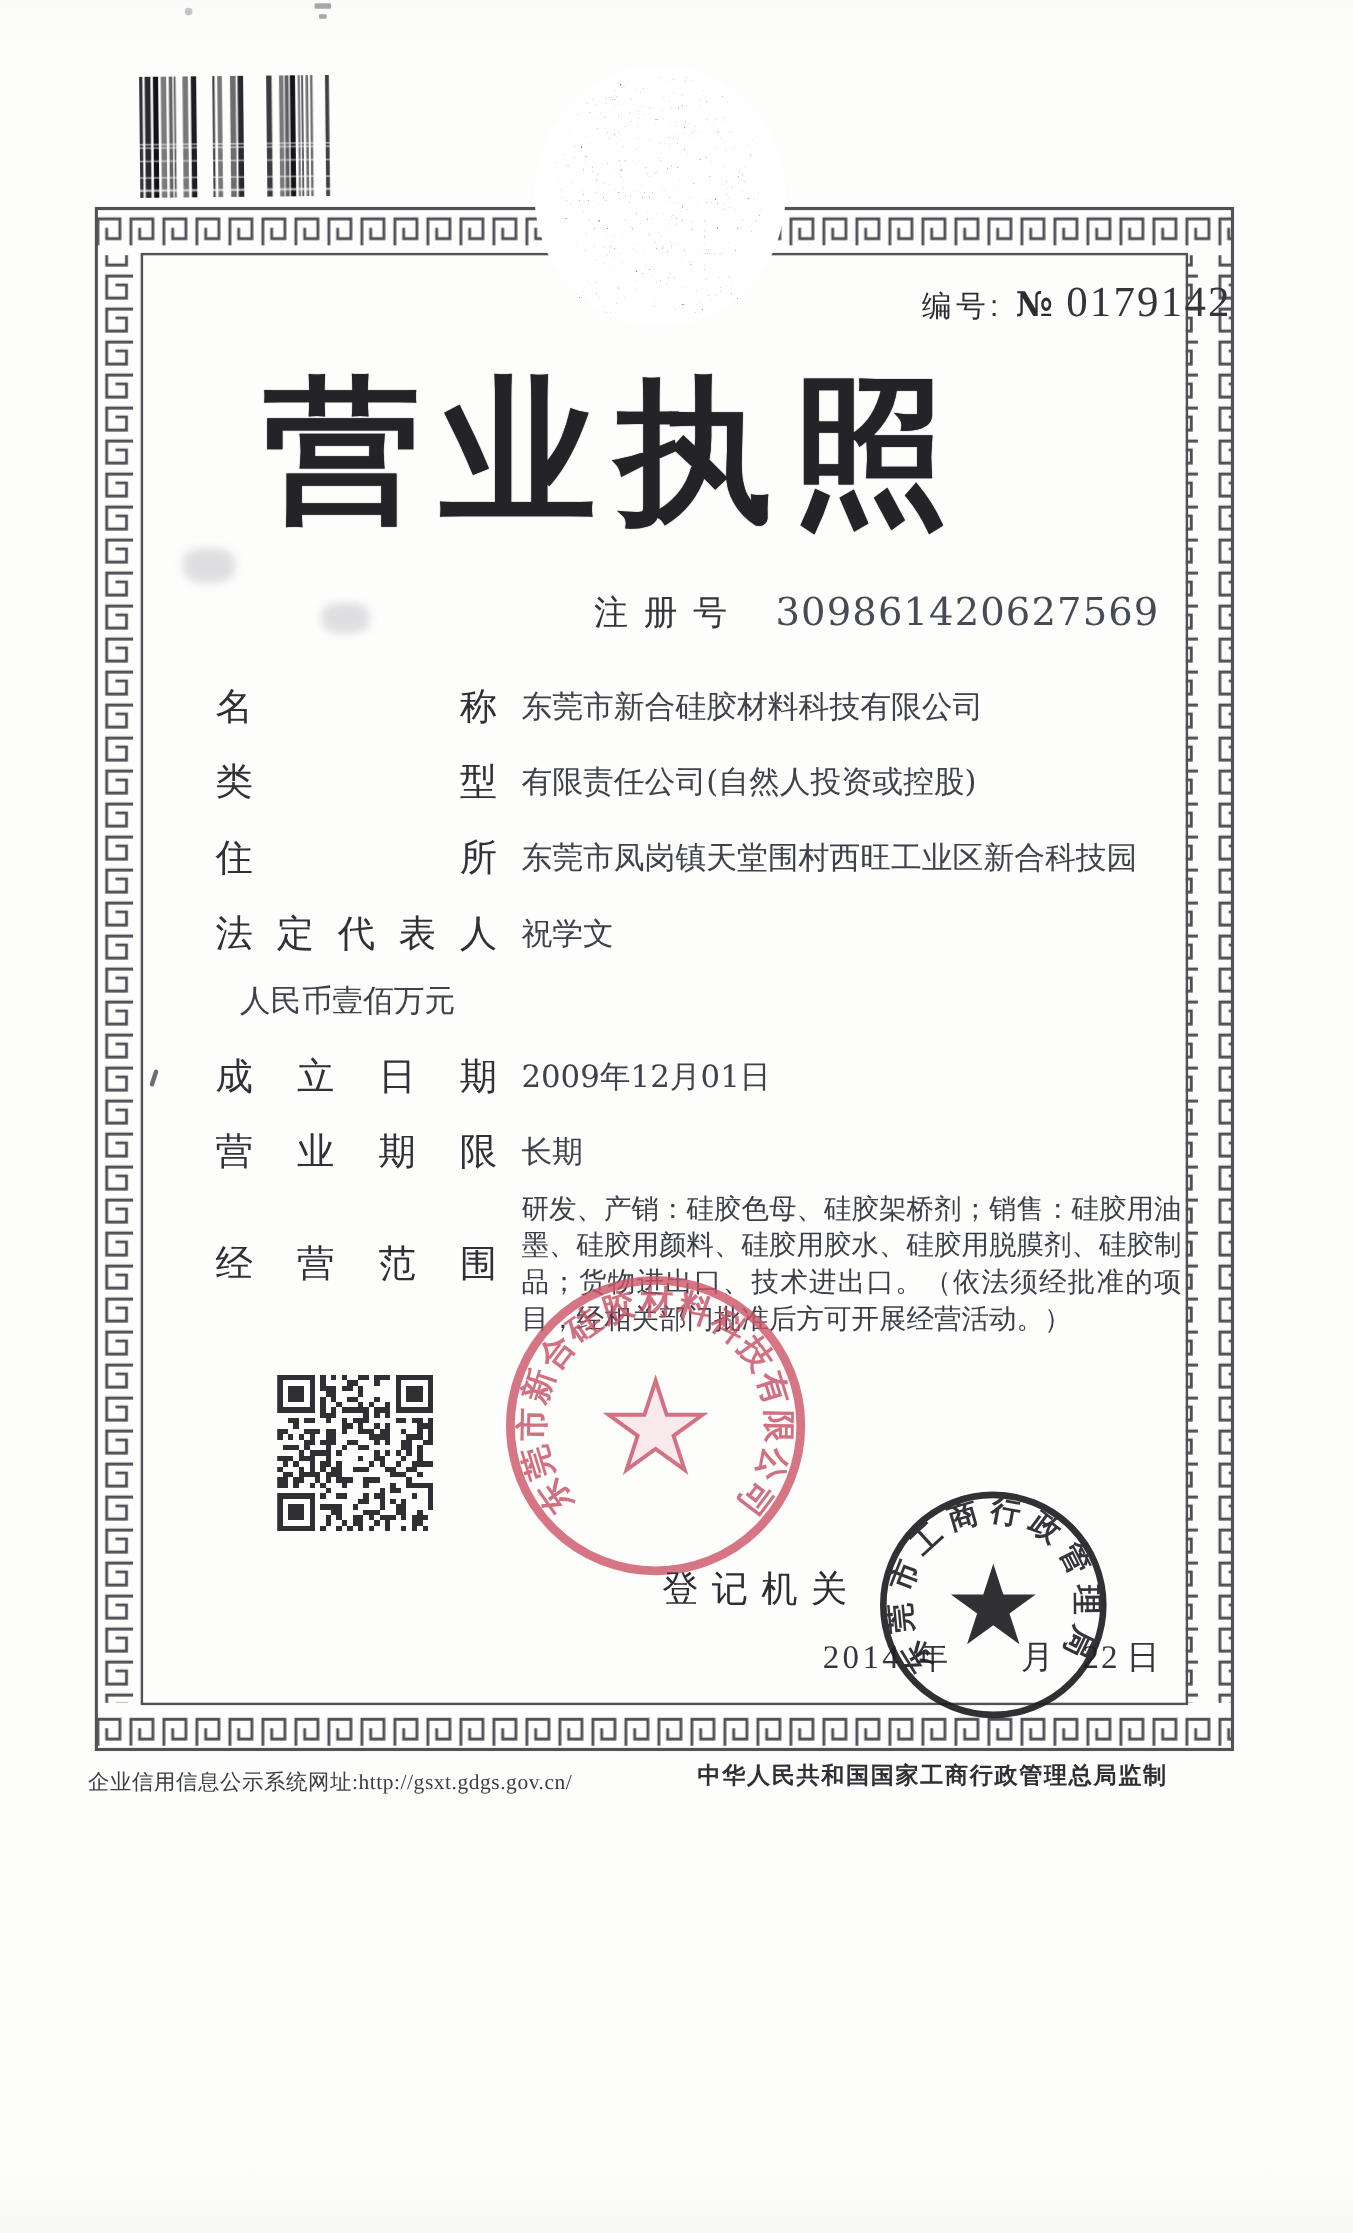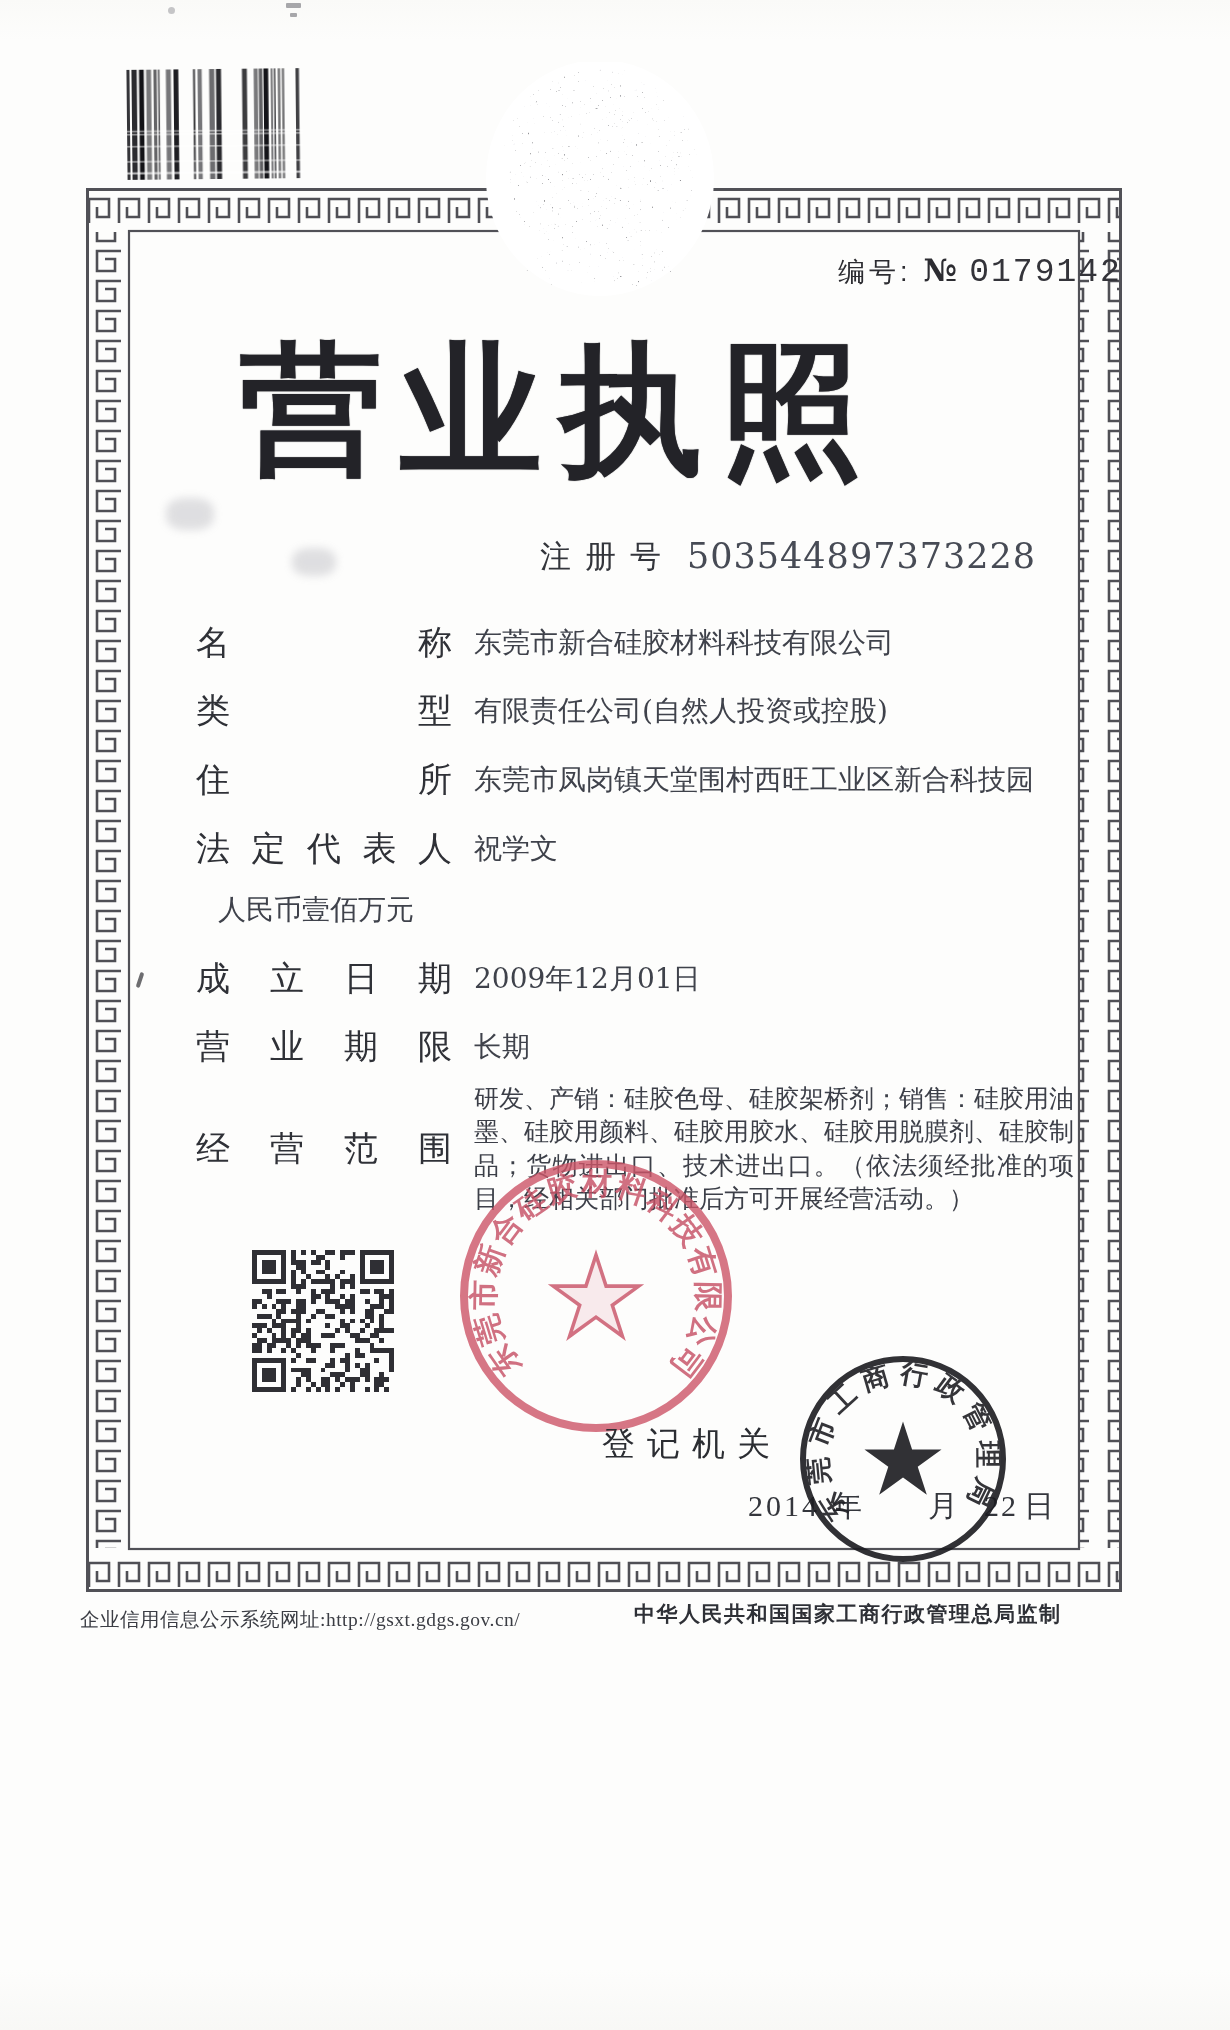--- a/index.html
+++ b/index.html
@@ -19,27 +19,27 @@
 
   .barcode{position:absolute;left:127px;top:69px;width:176px;height:110px;transform:rotate(-.6deg);filter:blur(.3px)}
   .barcode svg{width:100%;height:100%}
 
   .frame{position:absolute;left:86px;top:188px;opacity:.88}
   .emblem{position:absolute;left:486px;top:62px}
 
   .serial{position:absolute;left:838px;top:252px;display:flex;align-items:baseline;gap:12px;color:#2c2c31}
   .serial .lab{font-size:27px;letter-spacing:4px}
   .serial .no{font-size:31px;font-weight:bold;font-family:"DejaVu Serif","Liberation Serif",serif}
-  .serial .num{font-size:33px;font-family:Liberation Mono, monospace;letter-spacing:2px;color:#34343a}
+  .serial .num{font-size:39px;font-family:Liberation Serif, serif;letter-spacing:2px;color:#34343a}
 
   .title{position:absolute;left:0;top:316px;width:1120px;text-align:center;
     font-size:142px;font-weight:900;letter-spacing:18px;color:#232328;
     text-shadow:0 0 1px rgba(35,35,40,.9)}
 
-  .regline{position:absolute;left:540px;top:536px;display:flex;align-items:flex-start;gap:12px}
+  .regline{position:absolute;left:540px;top:536px;display:flex;align-items:center;gap:30px}
   .regline .lab{font-size:31px;letter-spacing:14px;color:#33353b}
   .regline .num{font-size:35px;font-family:"DejaVu Serif","Liberation Serif",serif;letter-spacing:1px;color:#474b55}
 
   .frow{position:absolute;left:196px;display:flex;align-items:center;width:900px}
   .frow .flabel{width:256px;min-width:256px;font-size:34px;color:#2f3137;font-weight:500;
     text-align:justify;text-align-last:justify;text-justify:inter-character}
   .frow .fvalue{margin-left:22px;font-size:28px;color:#3f424b;font-family:"DejaVu Serif","Liberation Serif",serif}
   .frow.r0{top:620px}.frow.r1{top:688px}.frow.r2{top:757px}.frow.r3{top:826px}
   .frow.r4{top:891px}.frow.r5{top:956px}.frow.r6{top:1024px}.frow.r7{top:1082px}
   .frow.r7 .fvalue{font-size:25px;width:600px;line-height:1.33;text-align:justify;color:#3c3f48}
@@ -151,21 +151,21 @@
   <div class="serial">
     <span class="lab">编号:</span>
     <span class="no">№</span>
     <span class="num">0179142</span>
   </div>
 
   <div class="title">营业执照</div>
 
   <div class="regline">
     <span class="lab">注册号</span>
-    <span class="num">503544897373228</span>
+    <span class="num">309861420627569</span>
   </div>
 
   <div class="frow r0">
     <div class="flabel">名称</div>
     <div class="fvalue">东莞市新合硅胶材料科技有限公司</div>
   </div>
   <div class="frow r2">
     <div class="flabel">住所</div>
     <div class="fvalue">东莞市凤岗镇天堂围村西旺工业区新合科技园</div>
   </div>

